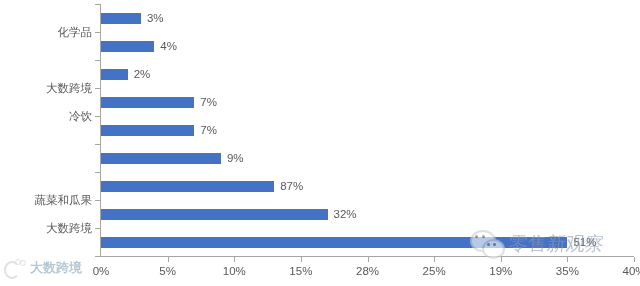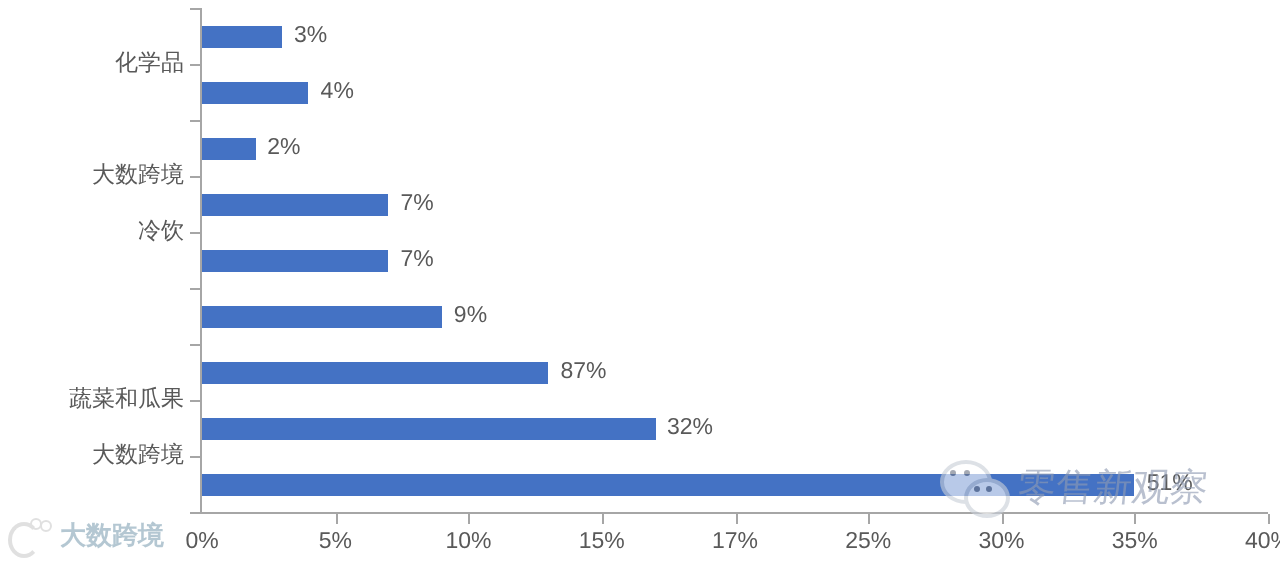--- a/index.html
+++ b/index.html
@@ -282,25 +282,25 @@
     </div>
   <div id="xticks-container">
       <div class="xlabel" style="left: 101px;">0%</div>
       <div class="xtick" style="left: 167.625px;"></div>
       <div class="xlabel" style="left: 167.625px;">5%</div>
       <div class="xtick" style="left: 234.25px;"></div>
       <div class="xlabel" style="left: 234.25px;">10%</div>
       <div class="xtick" style="left: 300.875px;"></div>
       <div class="xlabel" style="left: 300.875px; text-align: right;">15%</div>
       <div class="xtick" style="left: 367.5px;"></div>
-      <div class="xlabel" style="left: 367.5px;">17%</div>
+      <div class="xlabel" style="left: 367.5px;">28%</div>
       <div class="xtick" style="left: 434.125px;"></div>
       <div class="xlabel" style="left: 434.125px;">25%</div>
       <div class="xtick" style="left: 500.75px;"></div>
-      <div class="xlabel" style="left: 500.75px;">30%</div>
+      <div class="xlabel" style="left: 500.75px;">19%</div>
       <div class="xtick" style="left: 567.375px;"></div>
       <div class="xlabel" style="left: 567.375px; text-align: right;">35%</div>
       <div class="xtick" style="left: 634px;"></div>
       <div class="xlabel" style="left: 634px;">40%</div>
     </div>
 
   <div class="wm-right">
     <div class="wechat-logo">
       <div class="bubble bubble-back"></div>
       <div class="eye" style="left:5px; top:5px;"></div>

